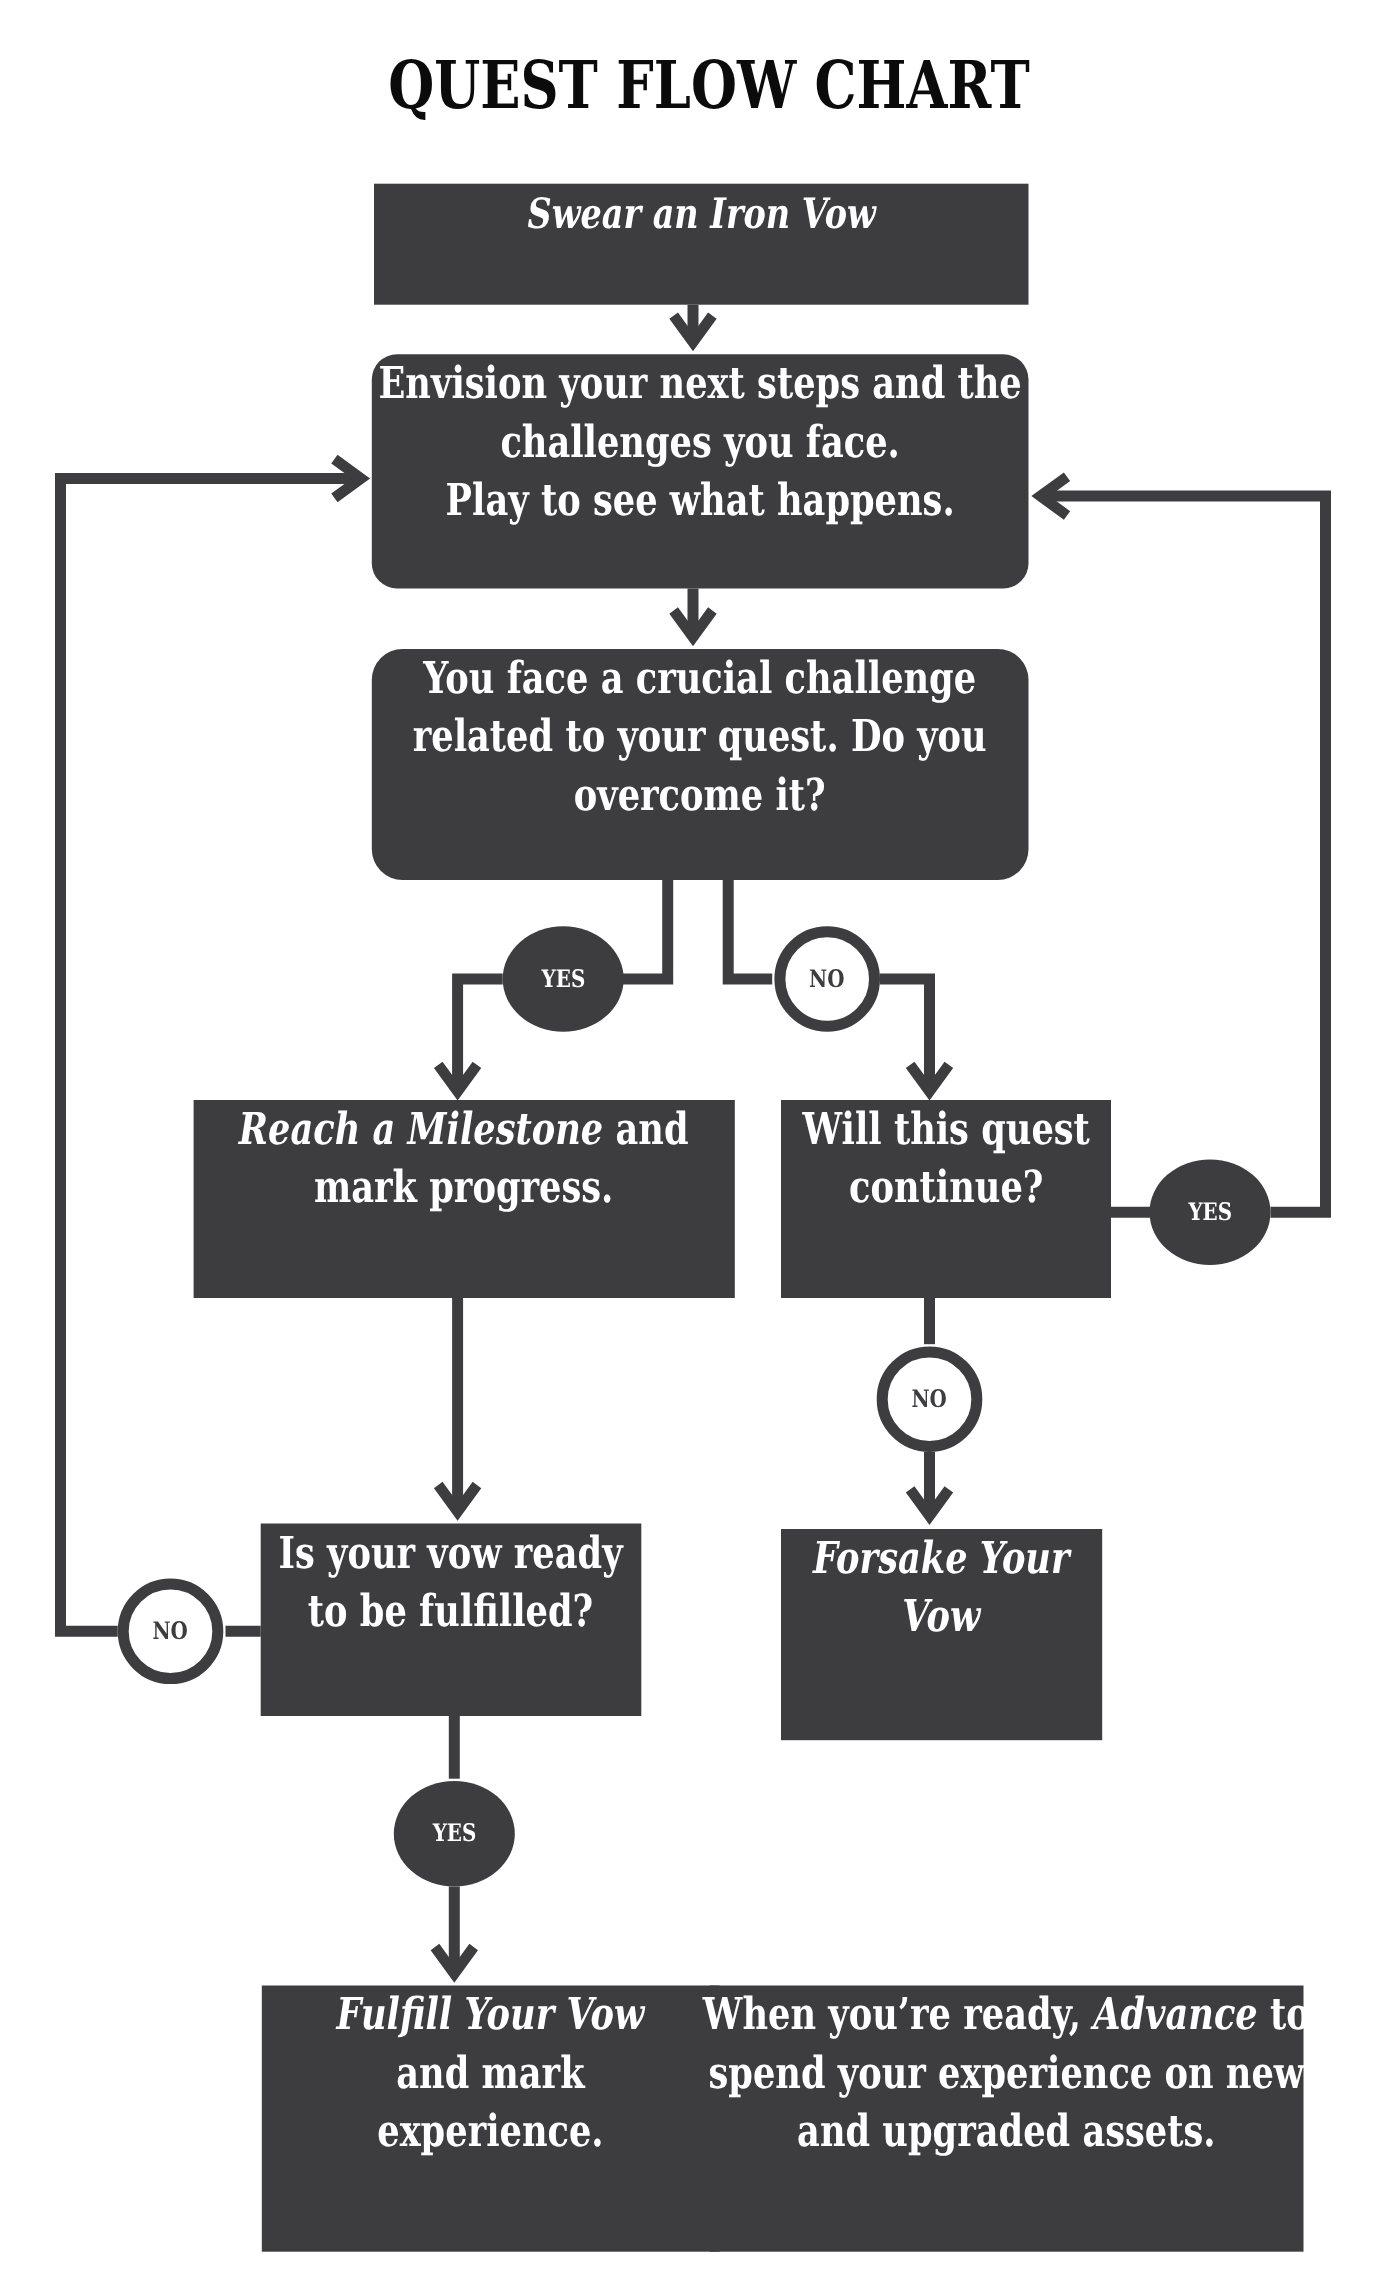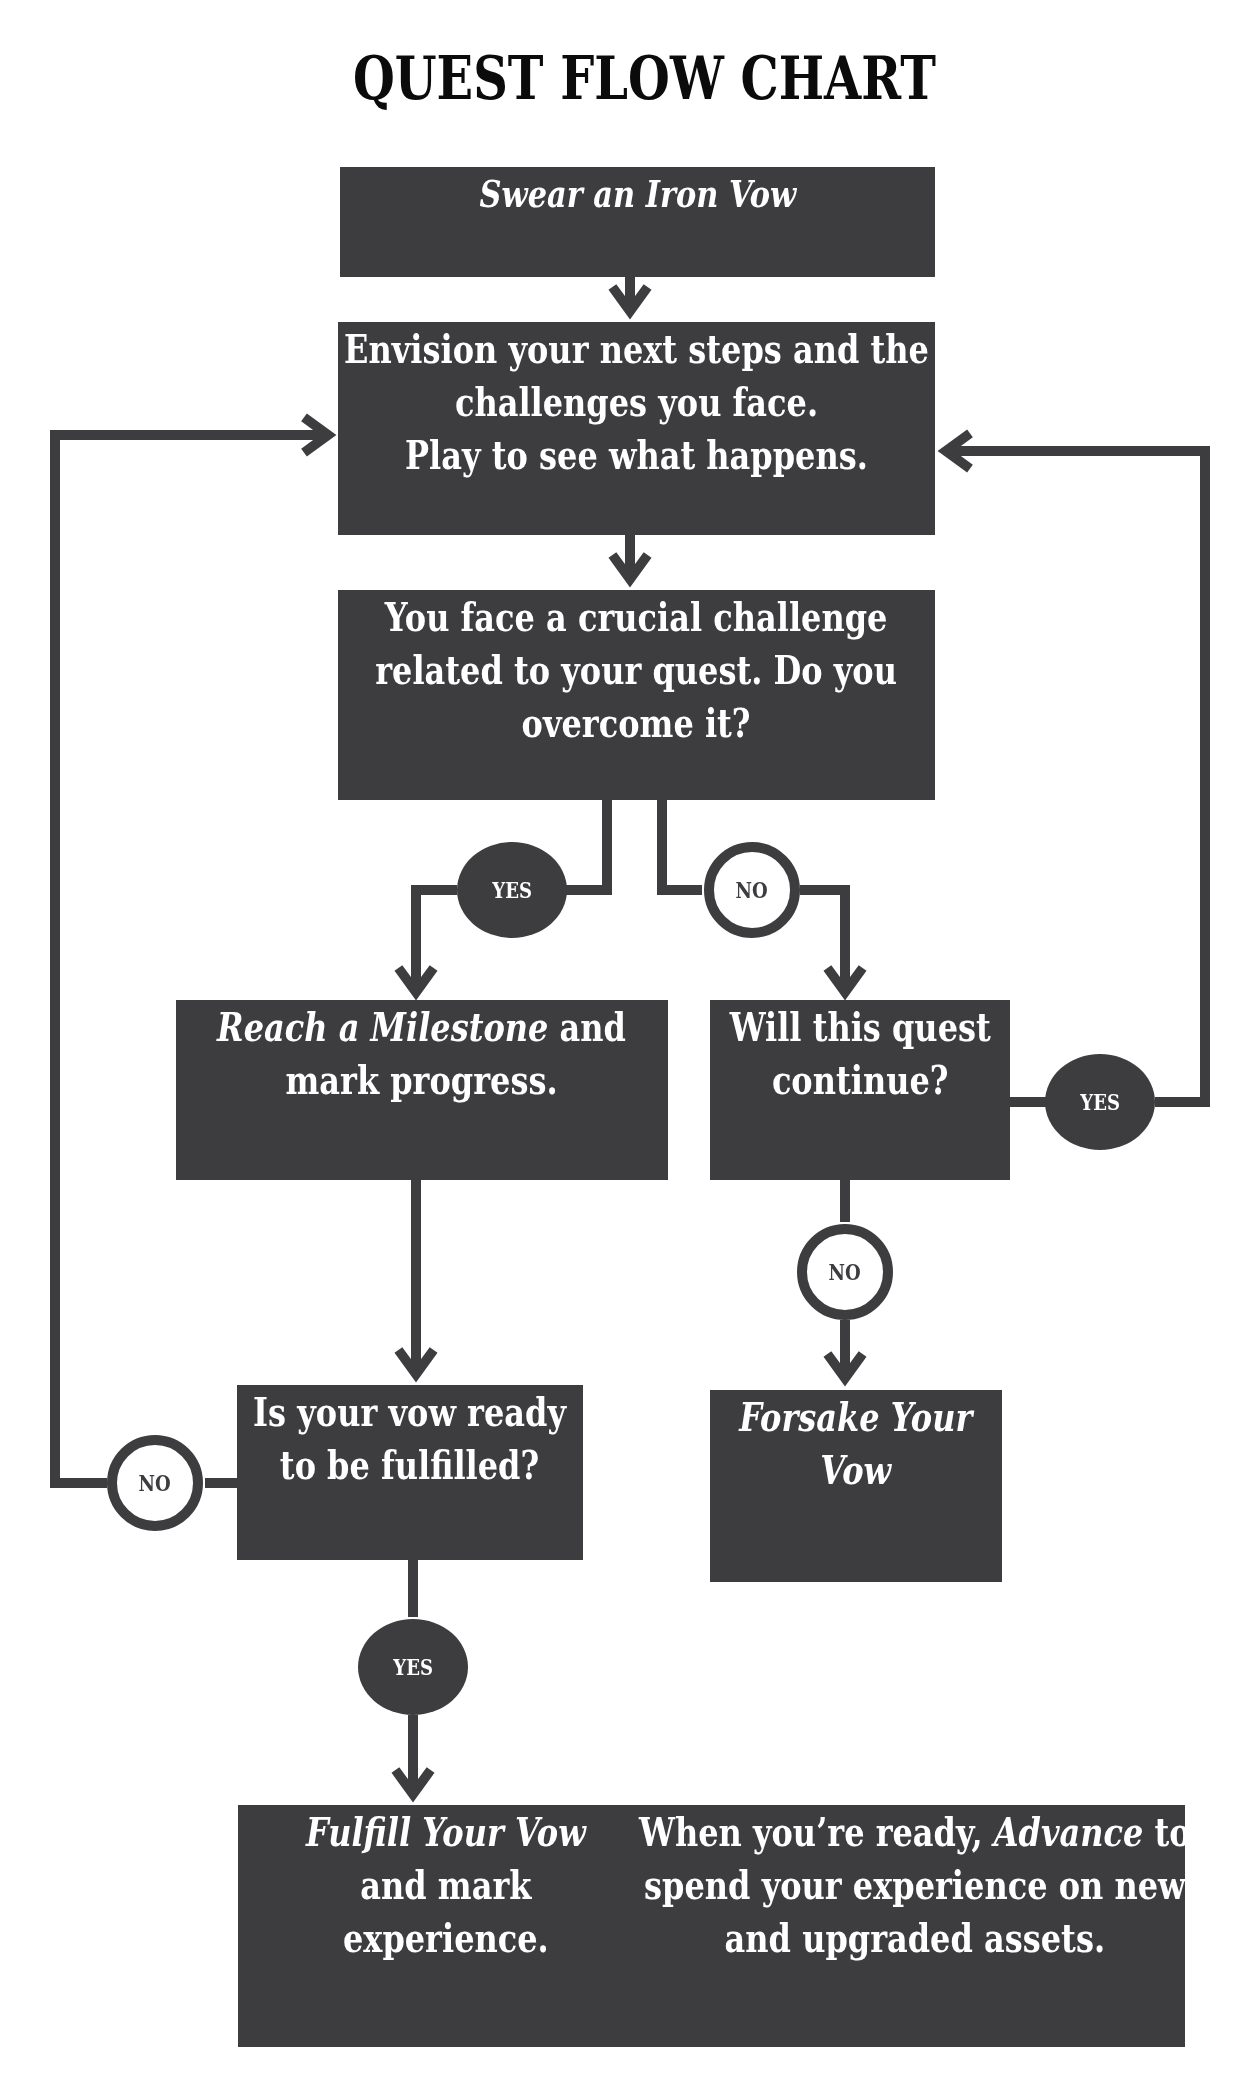--- a/index.html
+++ b/index.html
@@ -106,29 +106,29 @@
     <path class="cline" marker-end="url(#arw)" d="M413 1715 V1792"></path>
     <path class="cline" marker-end="url(#arw)" d="M588 1925 H631"></path>
   </svg>
 
   <div class="box small-text" style="left:340px;top:167px;width:595px;height:110px;">
     <div class="lines">
         <div class="line"><em>Swear an Iron Vow</em></div>
       </div>
   </div>
 
-  <div class="box" style="left:338px;top:322px;width:597px;height:213px;">
+  <div class="box" style="left:338px;top:322px;width:597px;height:213px;border-radius:23px;">
     <div class="lines">
         <div class="line"><span>Envision your next steps and the</span></div>
         <div class="line"><span>challenges you face.</span></div>
         <div class="line"><span>Play to see what happens.</span></div>
       </div>
   </div>
 
-  <div class="box" style="left:338px;top:590px;width:597px;height:210px;">
+  <div class="box" style="left:338px;top:590px;width:597px;height:210px;border-radius:28px;">
     <div class="lines">
         <div class="line"><span>You face a crucial challenge</span></div>
         <div class="line"><span>related to your quest. Do you</span></div>
         <div class="line"><span>overcome it?</span></div>
       </div>
   </div>
 
   <div class="box" style="left:710px;top:1000px;width:300px;height:180px;">
     <div class="lines">
         <div class="line"><span>Will this quest</span></div>

